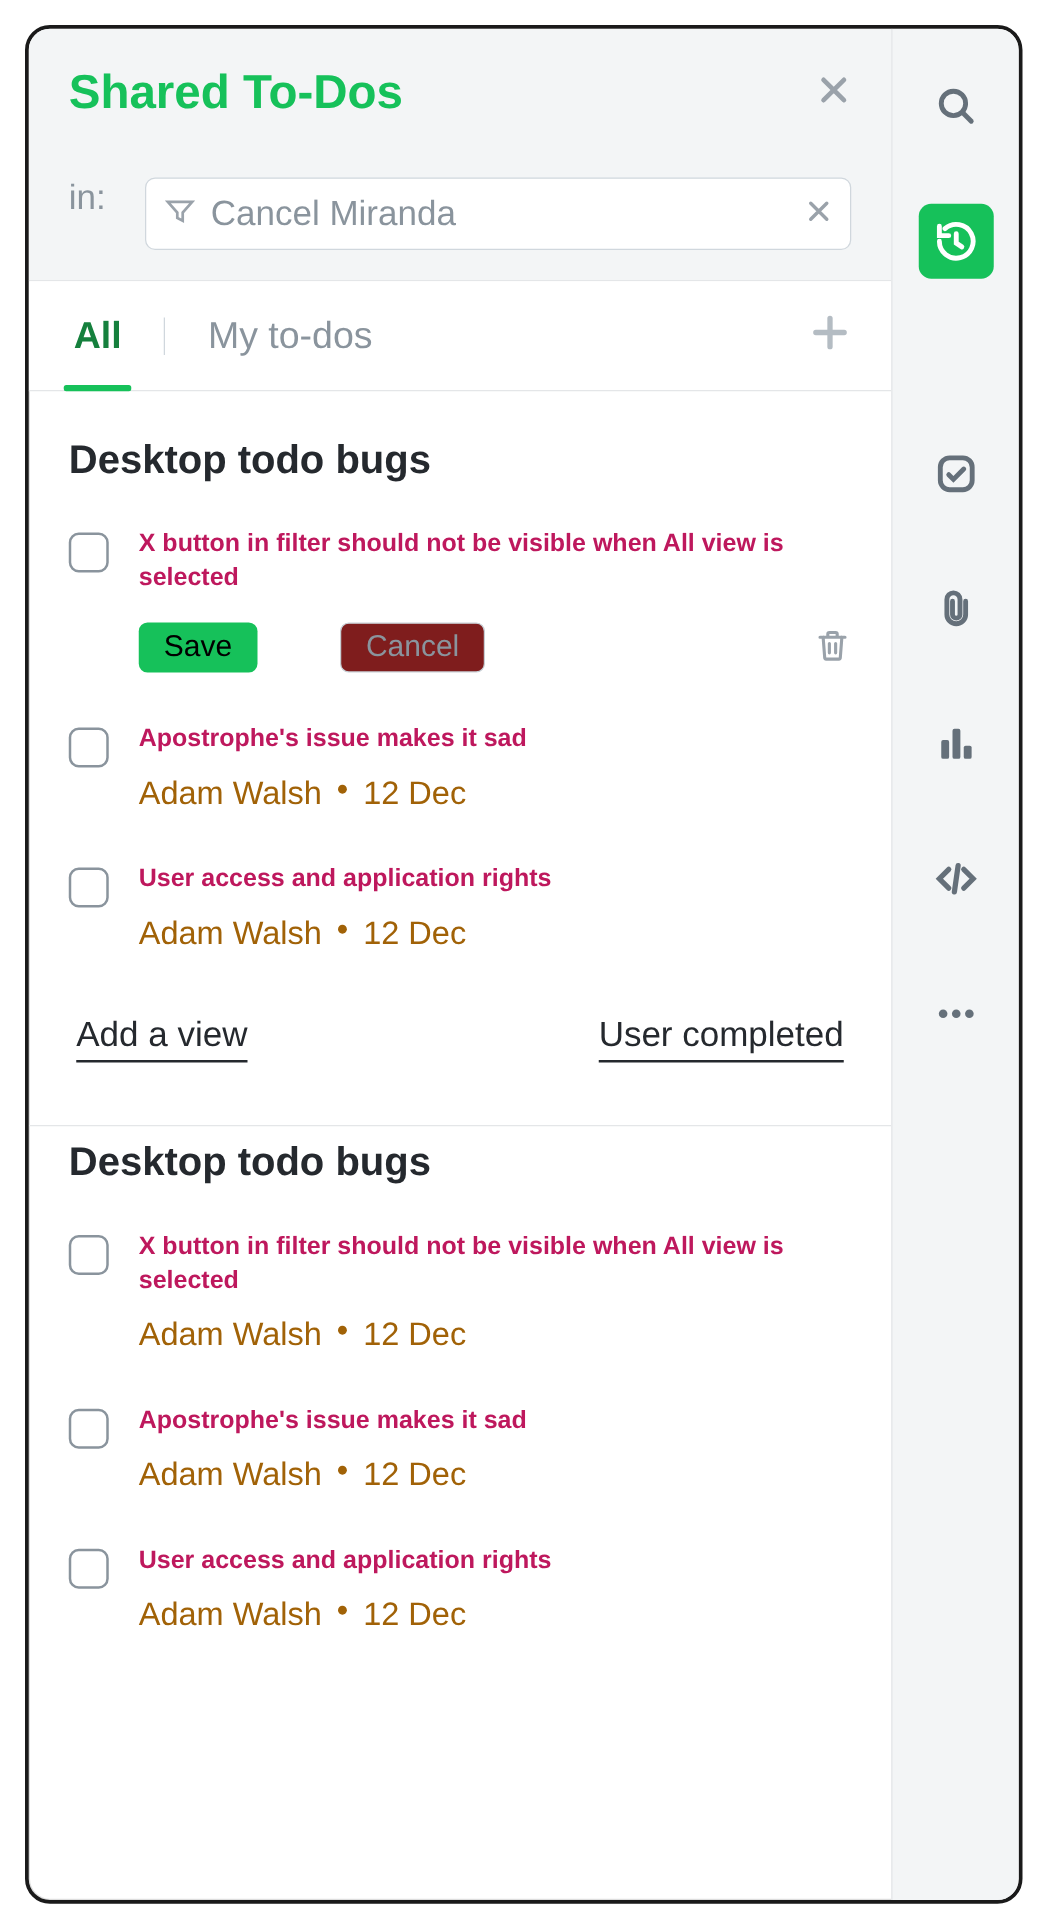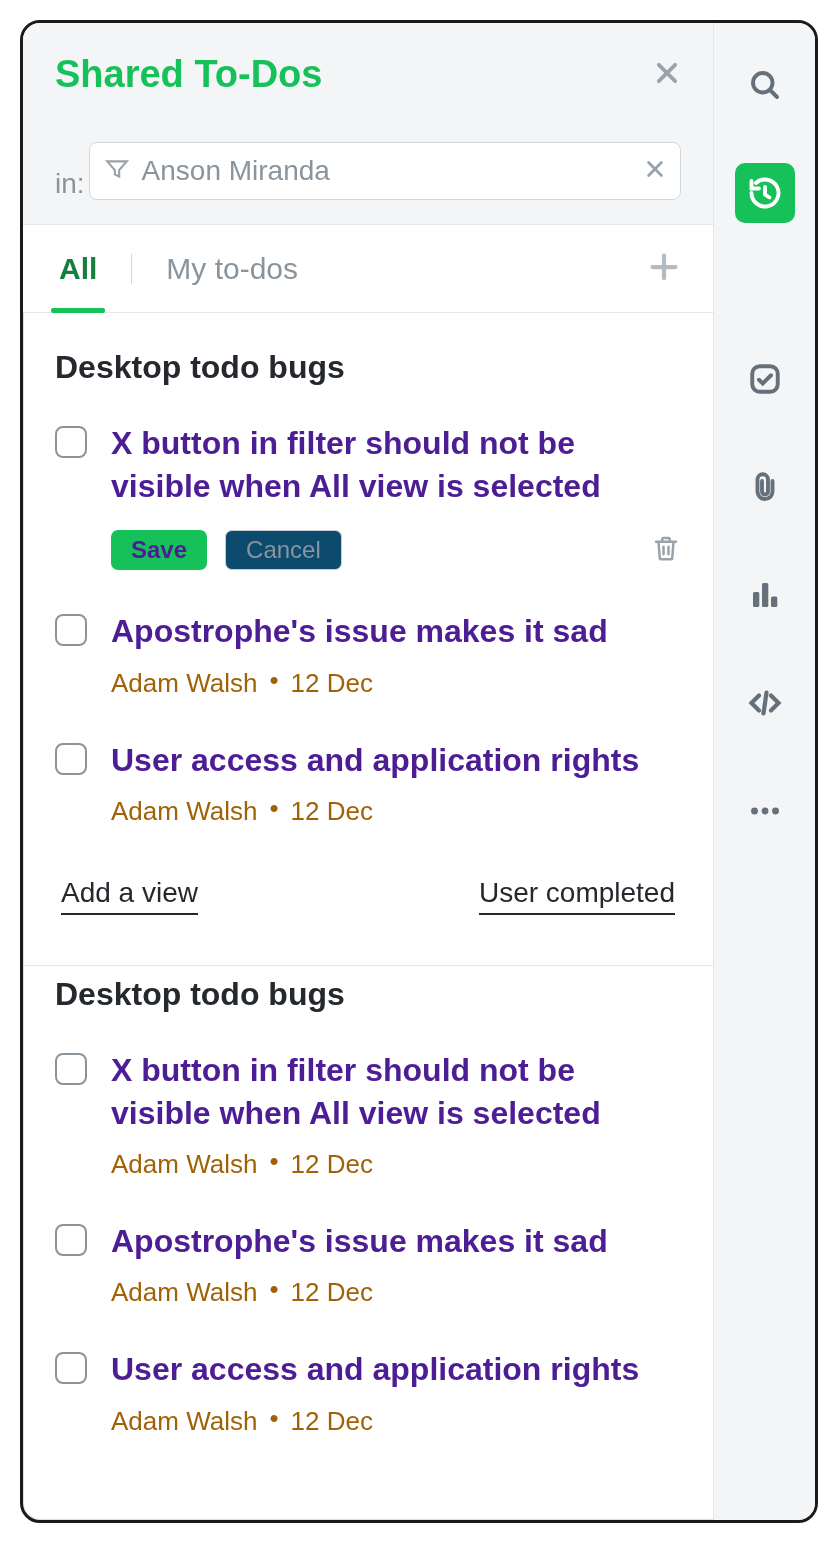--- a/index.html
+++ b/index.html
@@ -52,21 +52,21 @@
     background:#f3f5f6;
     padding: 30px 32px 24px 32px;
     border-bottom:1px solid #e4e6e8;
   }
   .hdr-top { display:flex; align-items:center; justify-content:space-between; }
   .title {
     font-size:38px; font-weight:700; color:#16c15a;
   }
   .close-x { color:#9aa2aa; cursor:pointer; }
 
-  .filter-row { display:flex; align-items:flex-end; gap:4px; margin-top:46px; }
+  .filter-row { display:flex; align-items:flex-start; gap:31px; margin-top:46px; }
   .filter-label { color:#8a949d; font-size:28px; }
   .filter-input {
     flex:1; display:flex; align-items:center;
     background:#fff; border:1px solid #d0d7dd; border-radius:8px;
     height:58px; padding:0 14px;
     color:#8a949d;
   }
   .filter-input .ph { flex:1; font-size:28px; color:#8a949d; padding-left:12px; }
   .filter-clear { color:#9aa2aa; cursor:pointer; }
 
@@ -99,32 +99,32 @@
   .section-title {
     font-size:32px; font-weight:700; color:#25292e; margin: 10px 0 36px 0;
   }
 
   .todo { display:flex; align-items:flex-start; gap:24px; margin-bottom: 40px; }
   .chk {
     width:32px; height:32px; border:2.5px solid #8a949d; border-radius:8px;
     flex:0 0 32px; margin-top:4px; cursor:pointer;
   }
   .todo-body { flex:1; min-width:0; }
-  .todo-title { font-size:32px; color:#4c1d95; font-weight:600; line-height:1.35; }
+  .todo-title { font-size:20px; color:#be185d; font-weight:600; line-height:1.35; }
   .todo-meta { font-size:26px; color:#a16207; margin-top:14px; }
   .dot { margin: 0 12px; position:relative; top:-3px; }
 
   .edit-row { display:flex; align-items:center; gap:18px; margin-top:22px; }
   .btn {
     height:40px; padding:0 20px; border-radius:7px; font-size:24px;
     display:inline-flex; align-items:center; justify-content:center;
     cursor:pointer; user-select:none;
   }
-  .btn-save { background:#16c15a; color:#4c1d95; font-weight:700; }
-  .btn-cancel { background:#0c4a6e; color:#8a949d; border:1px solid #c7ced4; }
+  .btn-save { background:#16c15a; color:#000000; font-weight:400; }
+  .btn-cancel { background:#7f1d1d; color:#8a949d; border:1px solid #c7ced4;margin-left:48px; }
   .edit-row .flex { flex:1; }
   .trash { color:#9aa2aa; cursor:pointer; }
 
   .section-footer {
     display:flex; justify-content:space-between; align-items:flex-end;
     padding: 10px 6px 30px 6px;
   }
   .link-underline {
     font-size:28px; color:#25292e; border-bottom:2px solid #25292e;
     padding-bottom:4px; cursor:pointer;
@@ -146,21 +146,21 @@
         </div>
       </div>
       <div class="filter-row">
         <span class="filter-label">in:</span>
         <div class="filter-input">
           <span>
             <svg width="26" height="26" viewBox="0 0 24 24" fill="none" stroke="#9aa2aa" stroke-width="2">
                 <path d="M3 5h18l-7 8v6l-4-2v-4L3 5z"></path>
               </svg>
           </span>
-          <span class="ph">Anson Miranda</span>
+          <span class="ph">Cancel Miranda</span>
           <span class="filter-clear">
             <svg width="22" height="22" viewBox="0 0 24 24" fill="none" stroke="currentColor" stroke-width="3" stroke-linecap="round">
                 <path d="M5 5l14 14M19 5L5 19"></path>
               </svg>
           </span>
         </div>
       </div>
     </div>
 
     <div class="tabs">

